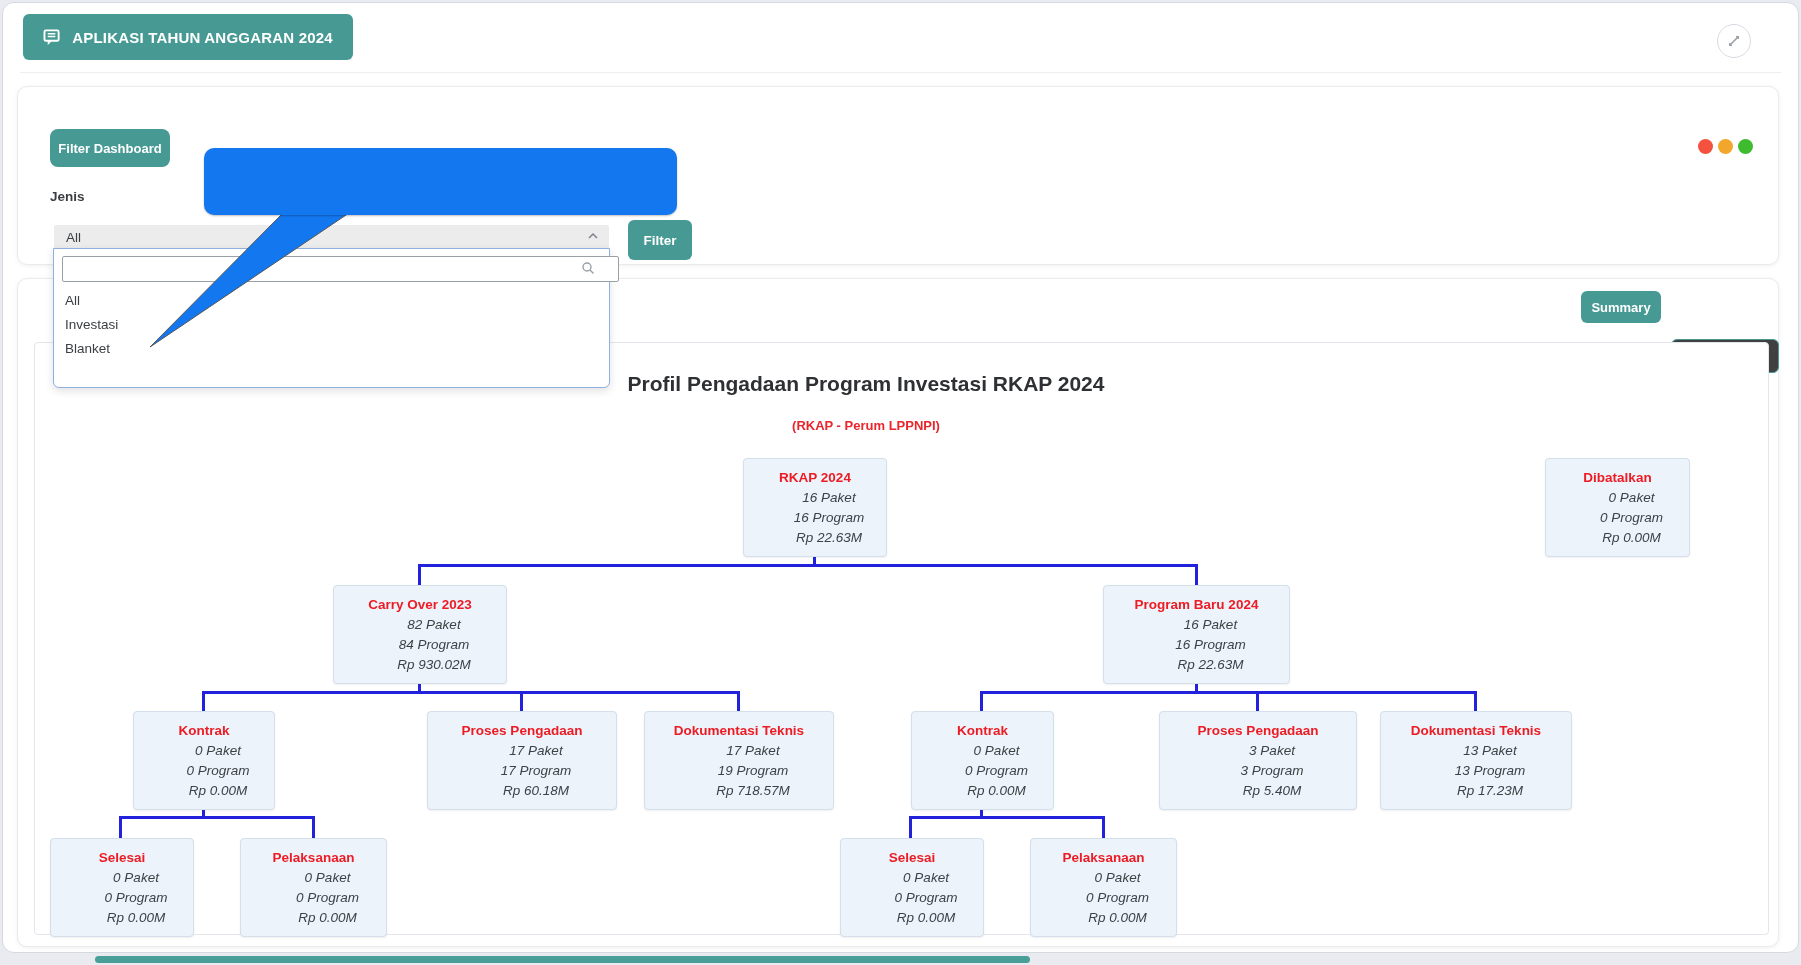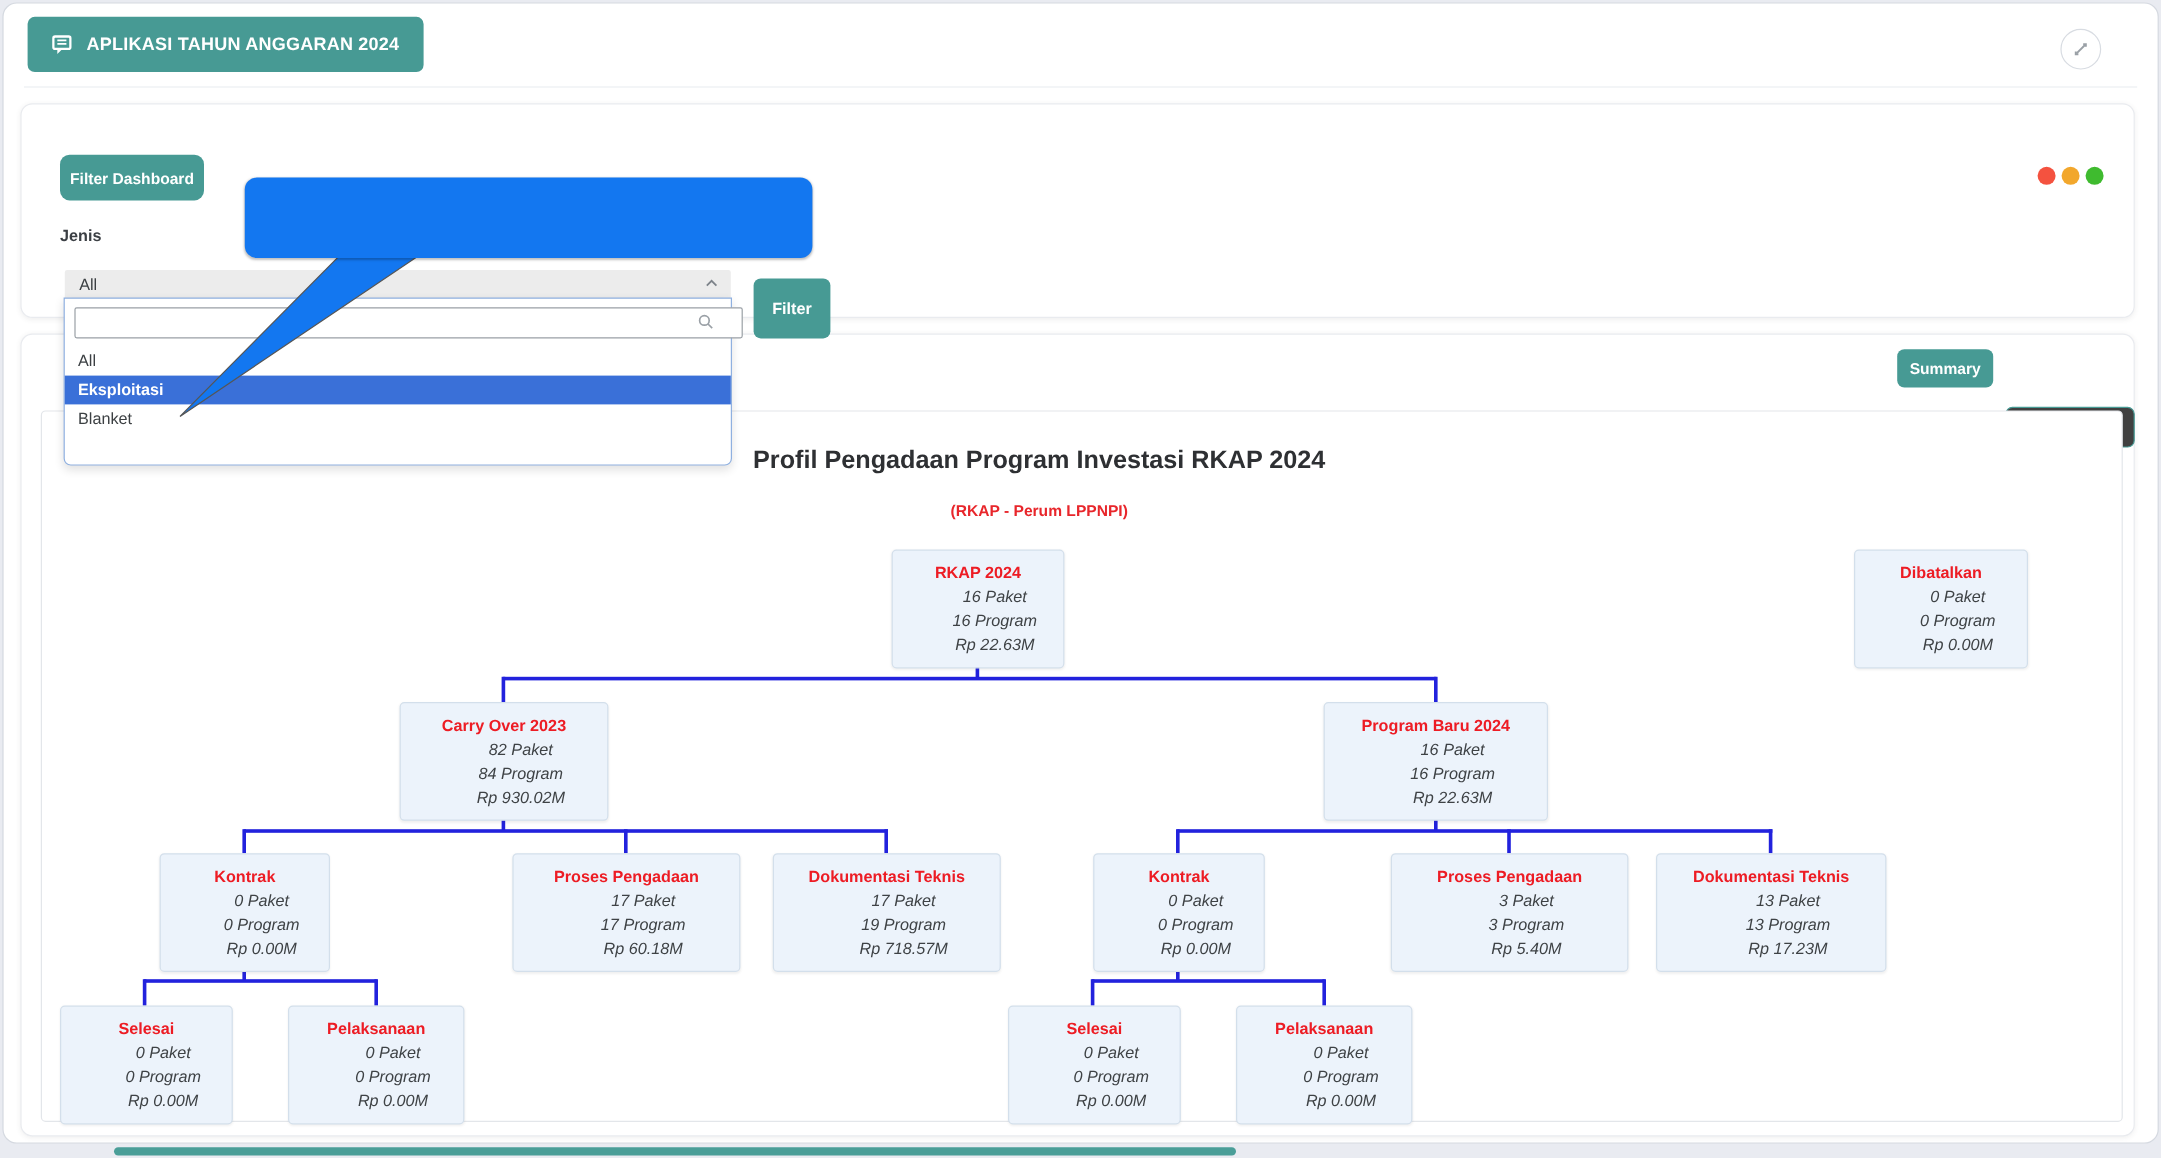--- a/index.html
+++ b/index.html
@@ -32,21 +32,21 @@
   }
   .filter-card{left:17px;top:86px;width:1760px;height:177px;z-index:5;}
   .main-card{left:17px;top:278px;width:1760px;height:667px;z-index:4;}
   .inner-card{position:absolute;left:16px;top:63px;width:1733px;height:591px;border:1px solid #e3e6ea;border-radius:4px;background:#fff;}
   
   .teal-btn{
     background:#479a94;color:#fff;font-weight:bold;border:none;border-radius:8px;
     display:flex;align-items:center;justify-content:center;cursor:pointer;
   }
   .fd-btn{position:absolute;left:32px;top:42px;width:120px;height:38px;font-size:13px;}
-  .filter-btn{position:absolute;left:610px;top:145px;width:64px;height:50px;font-size:13.5px;border-radius:6px;}
+  .filter-btn{position:absolute;left:610px;top:133px;width:64px;height:40px;font-size:13.5px;border-radius:6px;}
   .dots{position:absolute;left:1680px;top:52px;display:flex;gap:5px;}
   .dot{width:15px;height:15px;border-radius:50%;}
   .jenis-label{position:absolute;left:32px;top:102px;font-size:13.5px;font-weight:bold;color:#3b3f44;}
   .select{
     position:absolute;left:36px;top:138px;width:555px;height:25px;background:#ececec;border-radius:2px;
     display:flex;align-items:center;font-size:13.5px;color:#3c4043;cursor:pointer;
   }
   .select .val{padding-left:12px;}
   .select .caret{position:absolute;right:10px;top:5px;color:#7d838a;}
   
@@ -143,21 +143,21 @@
 <div class="dropdown">
   <input class="dd-search" value="" style="">
   <span class="dd-search-icon">
     <svg width="14" height="14" viewBox="0 0 14 14">
       <circle cx="6" cy="6" r="4" fill="none" stroke="#9aa0a6" stroke-width="1.4"></circle>
       <path d="M9 9 L12.5 12.5" stroke="#9aa0a6" stroke-width="1.4"></path>
     </svg>
   </span>
   <div class="dd-options">
     <div class="dd-opt">All</div>
-    <div class="dd-opt selected">Eksploitasi</div>
+    <div class="dd-opt">Investasi</div>
     <div class="dd-opt">Blanket</div>
   </div>
 </div>
 
 <svg class="callout-tail" width="240" height="150" viewBox="0 0 240 150">
   <polygon points="155,6 222,6 20,142" fill="#1377f0" stroke="#565656" stroke-width="1"></polygon>
 </svg>
 <div class="callout">
 </div>
 

